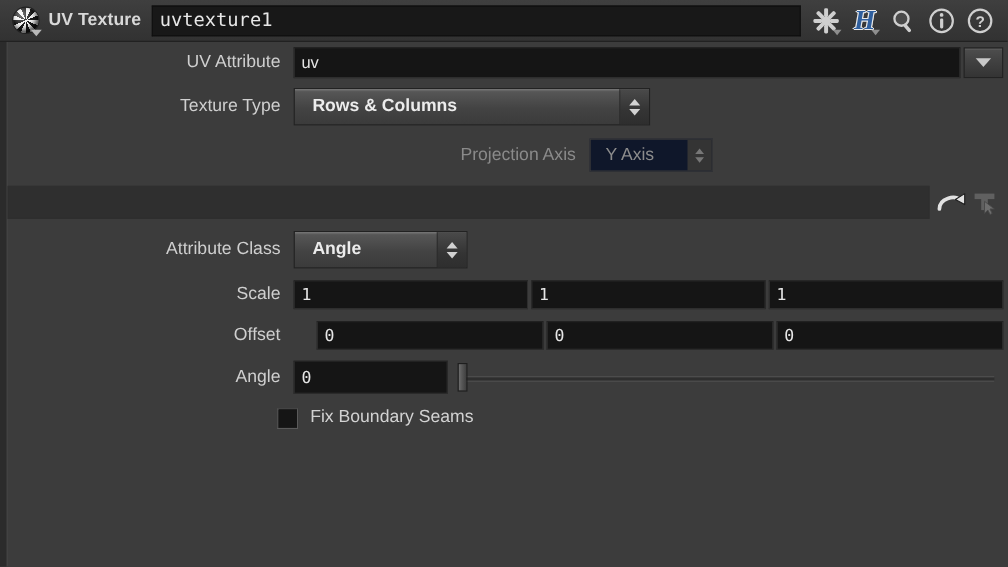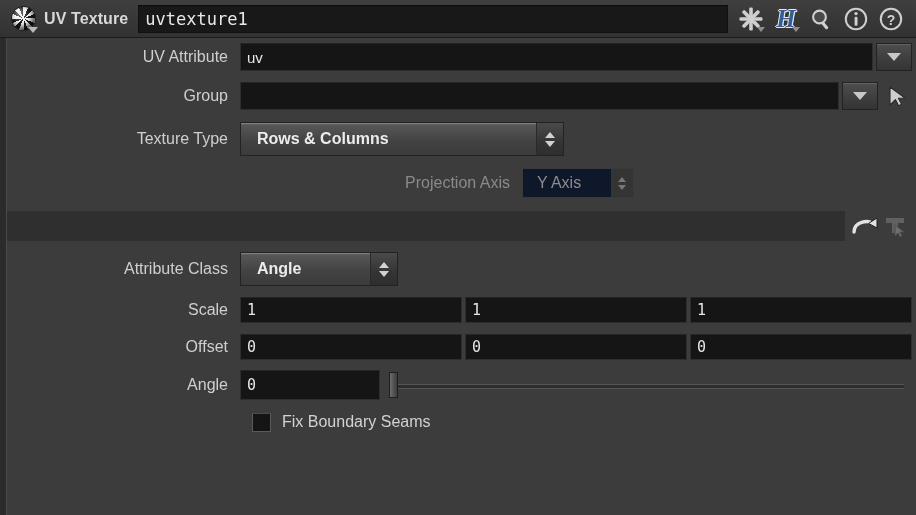--- a/index.html
+++ b/index.html
@@ -132,20 +132,21 @@
   }
   .label {
     width: 233px;
     text-align: right;
     padding-right: 12px;
     box-sizing: border-box;
     color: #cfcfcf;
     font-size: 16px;
     white-space: nowrap;
     flex: 0 0 auto;
+    margin-left: 27px;
   }
   .label.disabled { color: #8a8a8a; }
 
   
   .field {
     height: 26px;
     background: #151515;
     border: 1px solid #2e2e2e;
     border-top-color: #242424;
     box-sizing: border-box;
@@ -364,34 +365,20 @@
     <div class="row" style="height:36px;">
       <div class="label">UV Attribute</div>
       <div class="field" style="flex:1 1 auto; height:28px;">
         <span>uv</span>
       </div>
       <div class="drop-btn" style="margin-left:3px; margin-right:4px;">
         <i></i>
       </div>
     </div>
 
-    <div class="row" style="height:42px;">
-      <div class="label">Group</div>
-      <div class="field" style="flex:1 1 auto; height:28px;">
-        <span></span>
-      </div>
-      <div class="drop-btn" style="margin-left:3px;">
-        <i></i>
-      </div>
-      <div class="icon-btn" style="margin-left:4px; margin-right:4px;">
-        <svg width="24" height="24" viewBox="0 0 24 24" aria-hidden="true">
-          <path d="M5 3 L5 21 L10.4 15.6 L13.6 21.8 L16.6 20.2 L13.4 14.2 L20 14 Z" fill="#cdcdcd" stroke="#2a2a2a" stroke-width="1.1" stroke-linejoin="round"></path>
-        </svg>
-      </div>
-    </div>
 
     <div class="row" style="height:44px;">
       <div class="label">Texture Type</div>
       <div class="menu" style="width:324px;">
         <span class="mlabel">Rows &amp; Columns</span>
         <span class="marrows">
           <i class="up"></i>
             <i class="down"></i>
         </span>
       </div>
@@ -446,21 +433,21 @@
         </div>
         <div class="field mono">
           <span>1</span>
         </div>
         <div class="field mono">
           <span>1</span>
         </div>
       </div>
     </div>
 
-    <div class="row" style="height:37px;">
+    <div class="row" style="height:37px;gap:21px;">
       <div class="label">Offset</div>
       <div class="vec" style="margin-right:4px;">
         <div class="field mono">
           <span>0</span>
         </div>
         <div class="field mono">
           <span>0</span>
         </div>
         <div class="field mono">
           <span>0</span>

